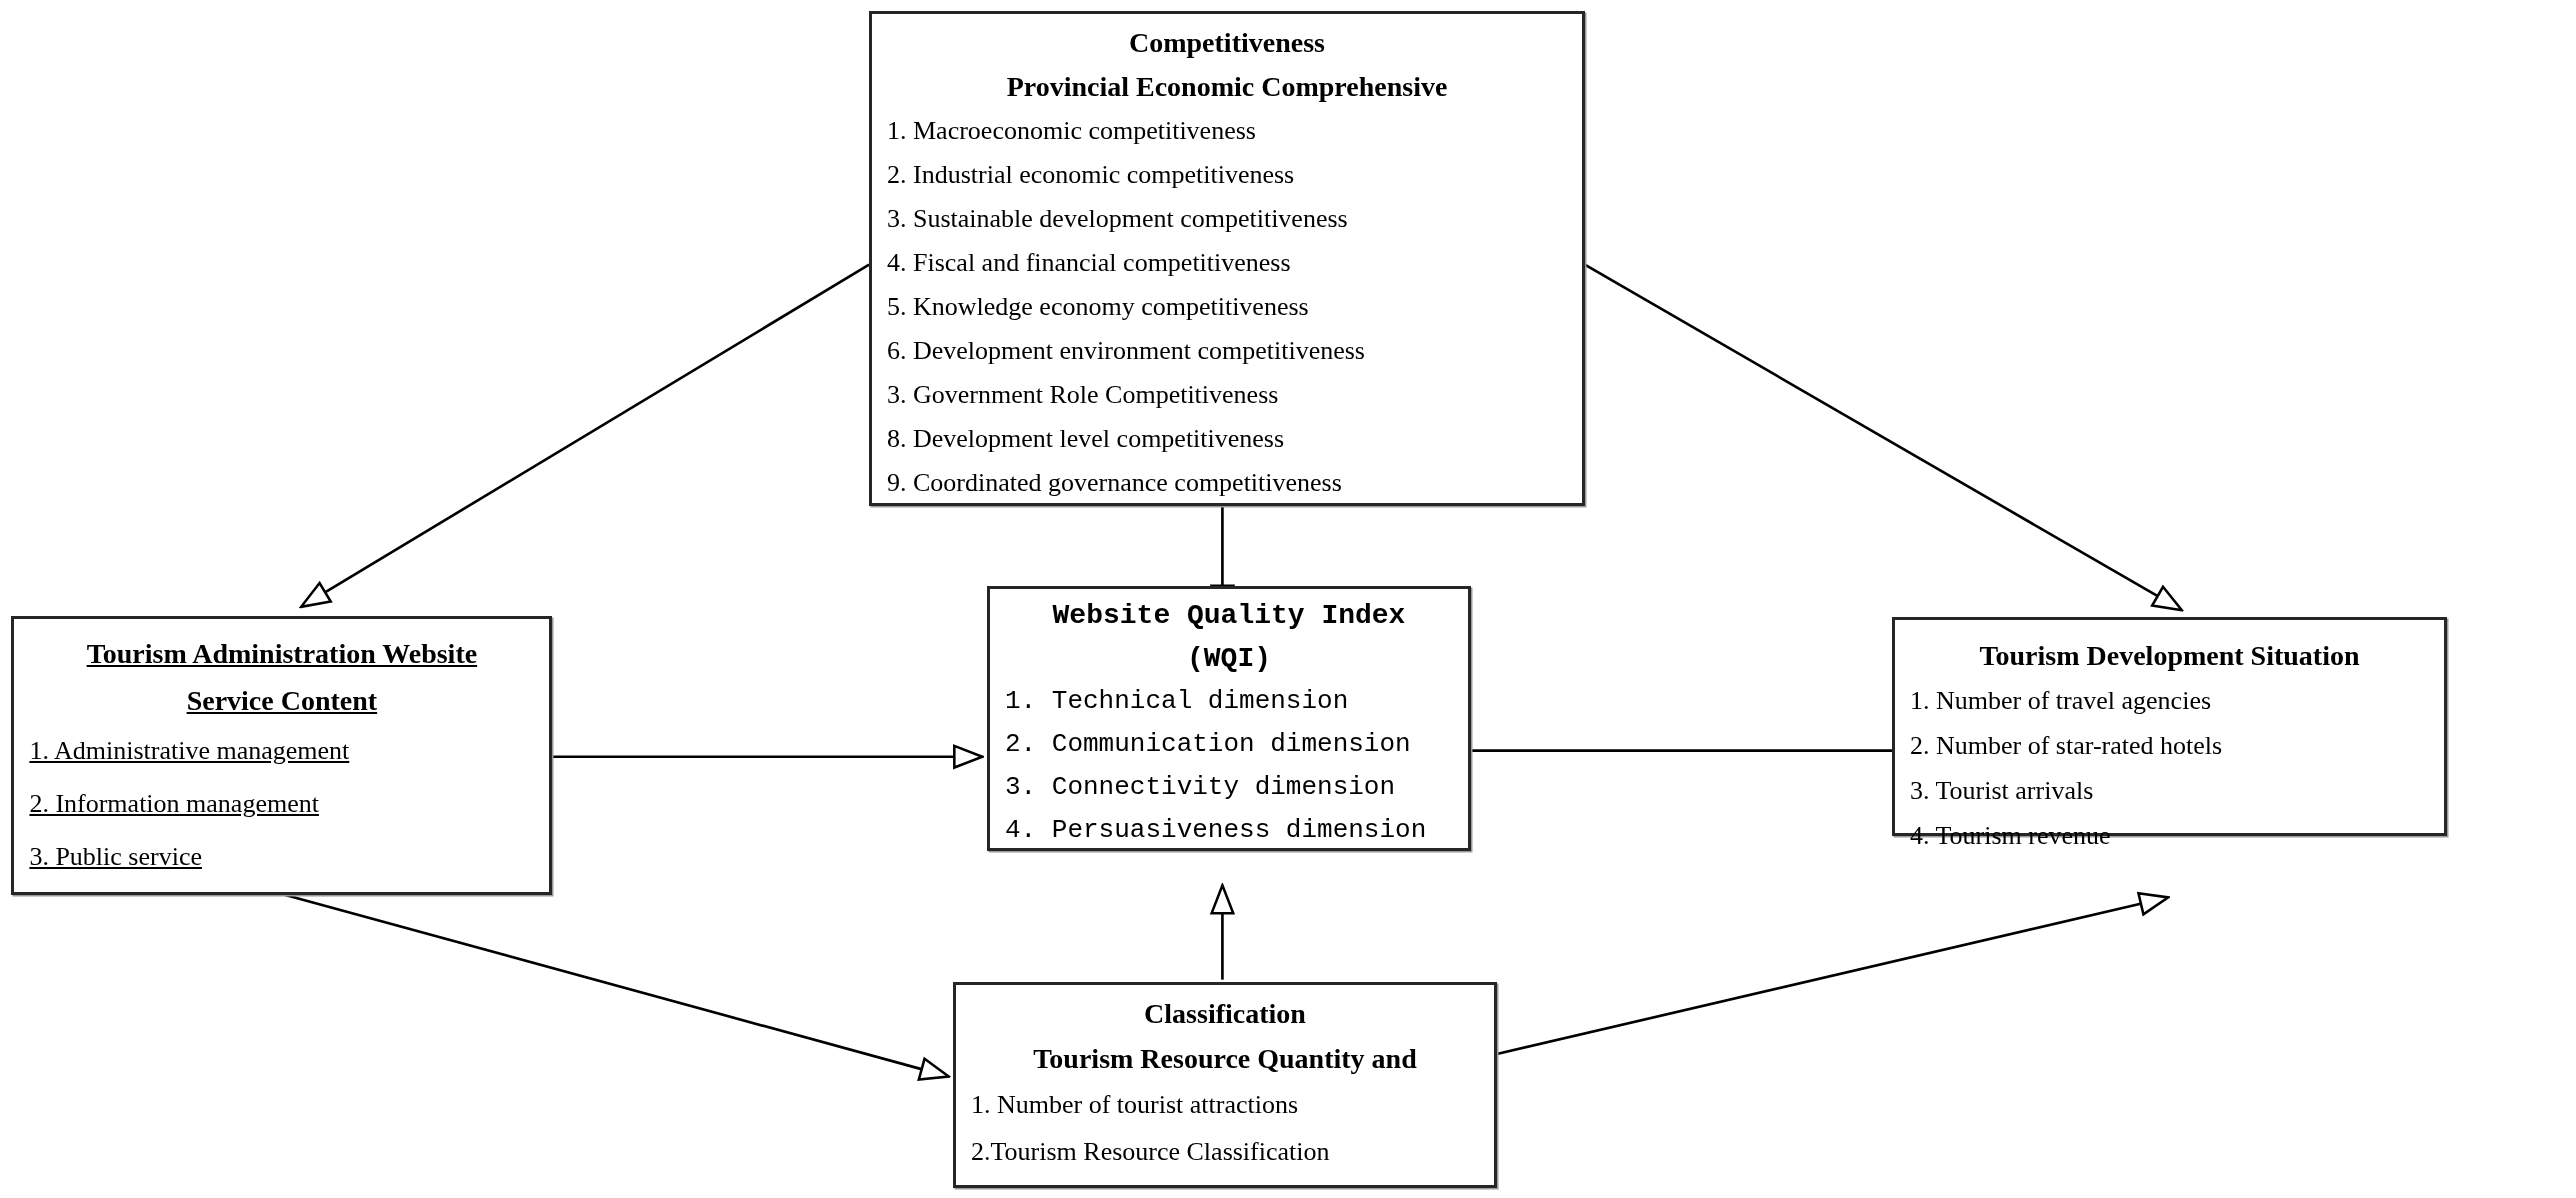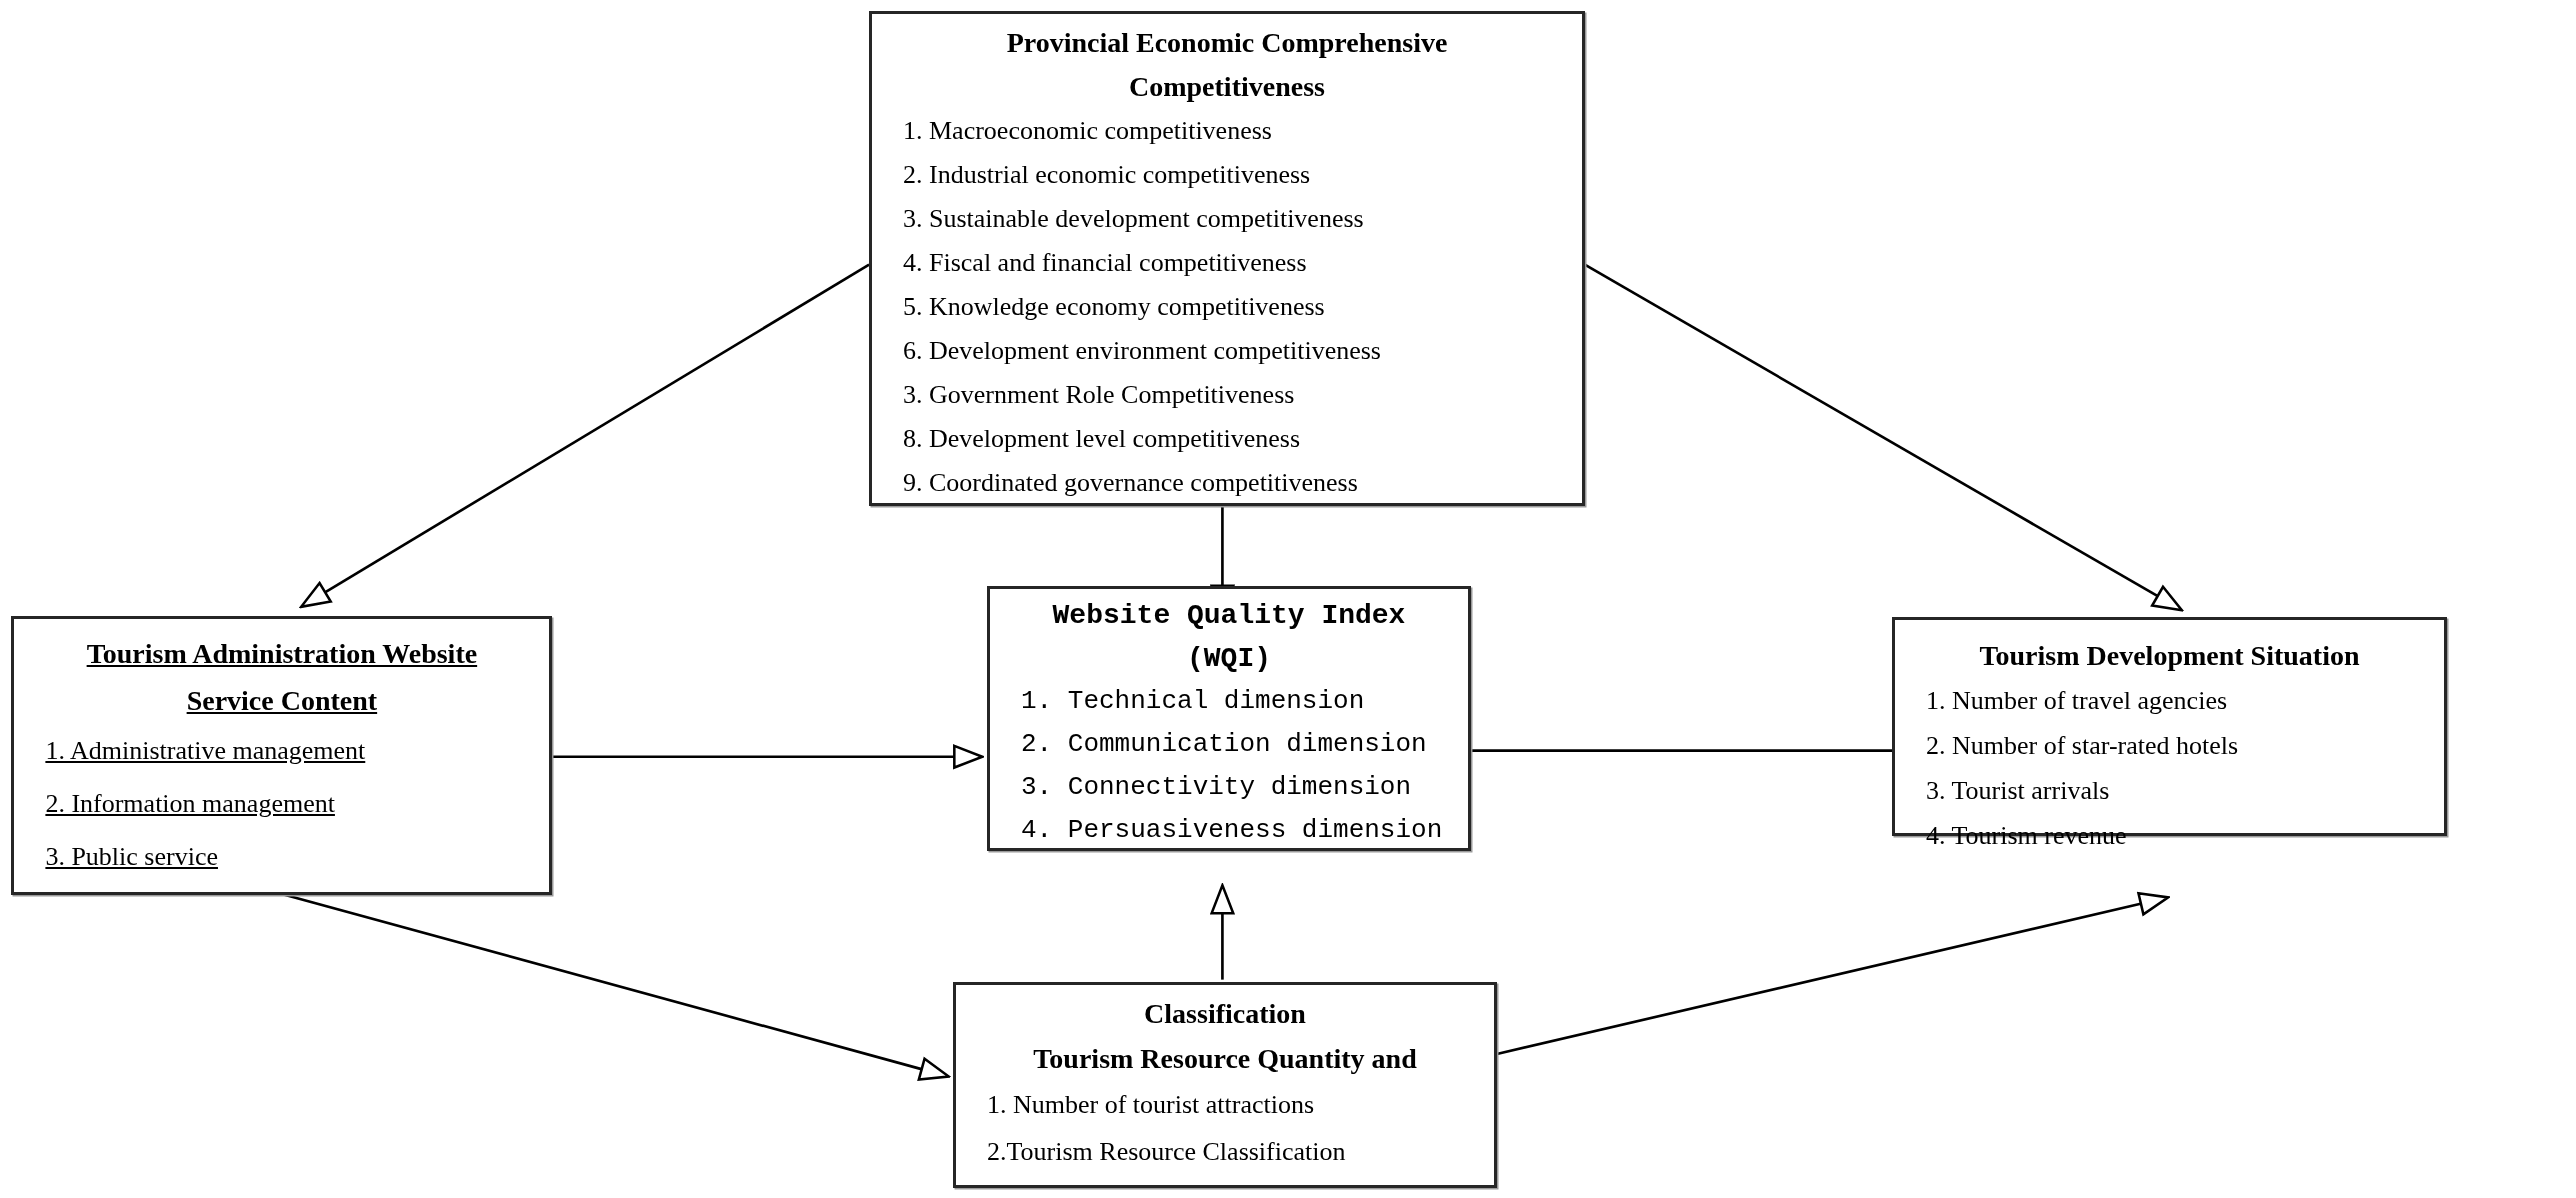--- a/index.html
+++ b/index.html
@@ -26,21 +26,21 @@
   .box-title {
     text-align: center;
     font-weight: bold;
     font-size: 28px;
   }
   .box-title .tline {
     line-height: 45px;
   }
   .box-items {
     font-size: 26px;
-    padding-left: 31px;
+    padding-left: 15px;
     padding-right: 6px;
   }
   .box-items .item {
     white-space: nowrap;
   }
 
   
   #box-provincial { left: 869px; top: 10.6px;   width: 716px; height: 495px; padding-top: 7.6px; }
   #box-provincial .tline { line-height: 44px; }
   #box-provincial .item  { line-height: 44px; }
@@ -86,22 +86,22 @@
     <line x1="1612" y1="667" x2="1612" y2="772" marker-end="url(#arrw)"></line>
     <line x1="728" y1="998" x2="1258" y2="998" marker-end="url(#arrw)"></line>
     <line x1="1915" y1="990" x2="2610" y2="990" marker-end="url(#arrw)"></line>
     <line x1="375" y1="1180" x2="1215" y2="1410" marker-end="url(#arrw)"></line>
     <line x1="1612" y1="1292" x2="1612" y2="1205" marker-end="url(#arrw)"></line>
     <line x1="1974" y1="1390" x2="2823" y2="1192" marker-end="url(#arrw)"></line>
   </svg>
 
   <div class="box" id="box-provincial">
     <div class="box-title">
+      <div class="tline">Competitiveness</div>
       <div class="tline">Provincial Economic Comprehensive</div>
-      <div class="tline">Competitiveness</div>
     </div>
     <div class="box-items">
       <div class="item">1. Macroeconomic competitiveness</div>
       <div class="item">2. Industrial economic competitiveness</div>
       <div class="item">3. Sustainable development competitiveness</div>
       <div class="item">4. Fiscal and financial competitiveness</div>
       <div class="item">5. Knowledge economy competitiveness</div>
       <div class="item">6. Development environment competitiveness</div>
       <div class="item">3. Government Role Competitiveness</div>
       <div class="item">8. Development level competitiveness</div>

